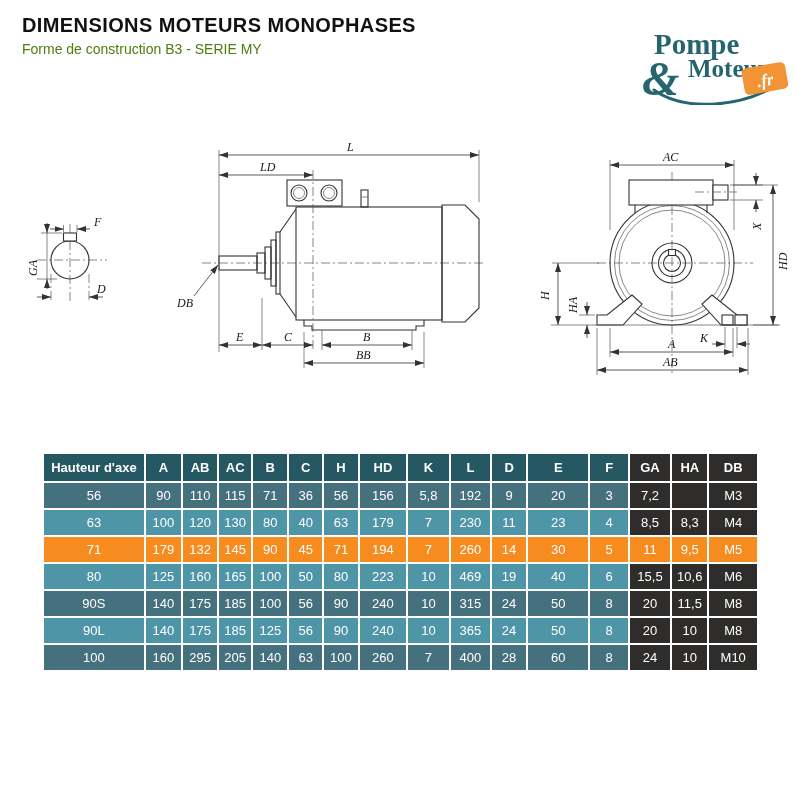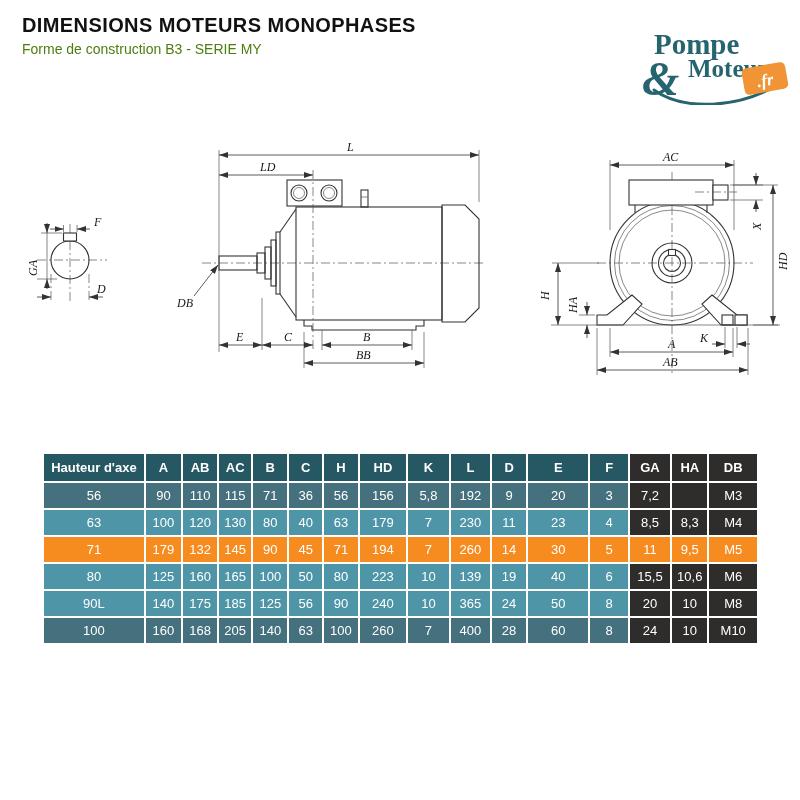--- a/index.html
+++ b/index.html
@@ -319,27 +319,45 @@
           <tr class="rlight">
             <td>80</td>
             <td>125</td>
             <td>160</td>
             <td>165</td>
             <td>100</td>
             <td>50</td>
             <td>80</td>
             <td>223</td>
             <td>10</td>
-            <td>139</td>
+            <td>469</td>
             <td>19</td>
             <td>40</td>
             <td>6</td>
             <td class="dcol">15,5</td>
             <td class="dcol">10,6</td>
             <td class="dcol">M6</td>
+          </tr>
+          <tr class="rdark">
+            <td>90S</td>
+            <td>140</td>
+            <td>175</td>
+            <td>185</td>
+            <td>100</td>
+            <td>56</td>
+            <td>90</td>
+            <td>240</td>
+            <td>10</td>
+            <td>315</td>
+            <td>24</td>
+            <td>50</td>
+            <td>8</td>
+            <td class="dcol">20</td>
+            <td class="dcol">11,5</td>
+            <td class="dcol">M8</td>
           </tr>
           <tr class="rlight">
             <td>90L</td>
             <td>140</td>
             <td>175</td>
             <td>185</td>
             <td>125</td>
             <td>56</td>
             <td>90</td>
             <td>240</td>
@@ -348,21 +366,21 @@
             <td>24</td>
             <td>50</td>
             <td>8</td>
             <td class="dcol">20</td>
             <td class="dcol">10</td>
             <td class="dcol">M8</td>
           </tr>
           <tr class="rdark">
             <td>100</td>
             <td>160</td>
-            <td>168</td>
+            <td>295</td>
             <td>205</td>
             <td>140</td>
             <td>63</td>
             <td>100</td>
             <td>260</td>
             <td>7</td>
             <td>400</td>
             <td>28</td>
             <td>60</td>
             <td>8</td>

